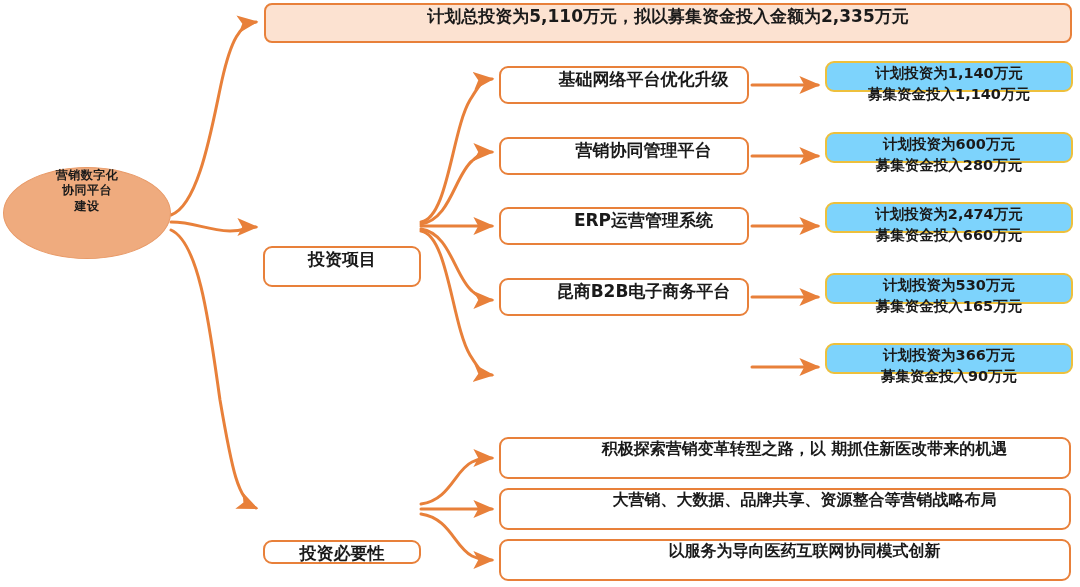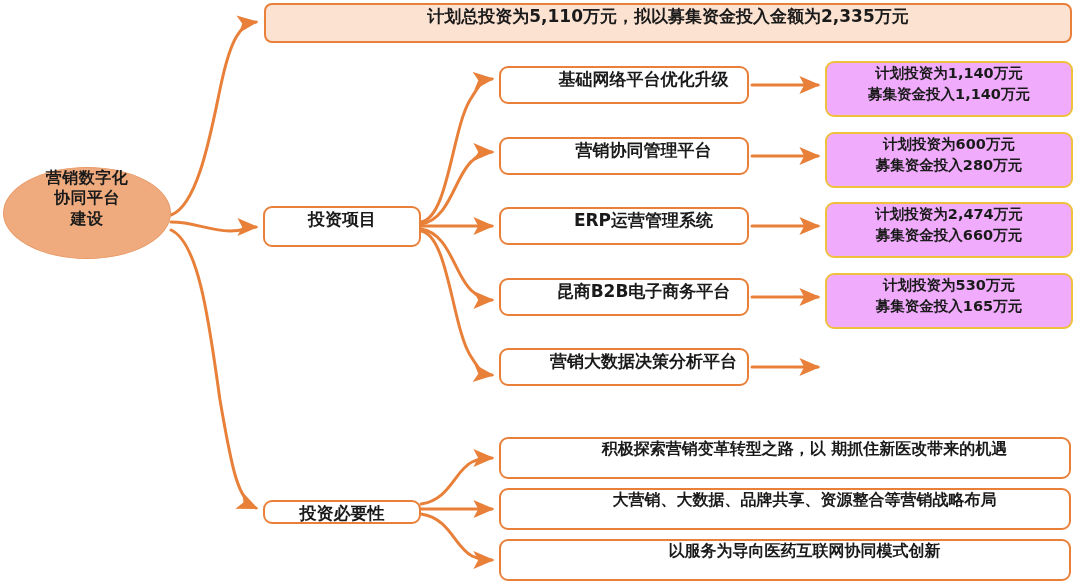--- a/index.html
+++ b/index.html
@@ -13,59 +13,59 @@
   #edges{position:absolute;left:0;top:0;width:1080px;height:587px;pointer-events:none;}
 
   .node{position:absolute;box-sizing:border-box;display:flex;align-items:flex-start;justify-content:center;text-align:center;color:#1a1a1a;}
 
   
   .root{
     left:3px;top:167px;width:168px;height:92px;
     border-radius:50%;
     background:#efab7e;
     border:1px solid #e89a68;
-    font-size:16px;font-weight:bold;line-height:1.28;
+    font-size:12px;font-weight:bold;line-height:1.28;
     letter-spacing:.5px;
   }
   .root .lines{display:block;}
 
   
   .banner{
     left:264px;top:3px;width:808px;height:40px;
     background:#fce2d1;
     border:2px solid #e8803a;
     border-radius:8px;
     font-size:17px;font-weight:bold;
   }
 
   
   .l1{
     background:#ffffff;
     border:2px solid #e8803a;
     border-radius:9px;
-    font-size:17px;font-weight:bold;
+    font-size:17px;font-weight:bold;margin-top:40px;
   }
   .l1-projects{left:263px;top:206px;width:158px;height:41px;}
   .l1-need{left:263px;top:500px;width:158px;height:24px;}
 
   
   .proj{
     background:#ffffff;
     border:2px solid #e8803a;
     border-radius:9px;
     font-size:17px;font-weight:bold;
     left:499px;width:250px;height:38px;padding-left:39px;
   }
 
   
   .amt{
-    background:#f0abfc;
+    background:#7dd3fc;
     border:2px solid #eec03c;
     border-radius:9px;
-    left:825px;width:248px;height:56px;
+    left:825px;width:248px;height:31px;
     font-size:14.5px;font-weight:bold;line-height:1.42;
   }
 
   
   .need-box{
     background:#ffffff;
     border:2px solid #e8803a;
     border-radius:9px;
     left:499px;width:572px;height:42px;
     font-size:16px;font-weight:bold;padding-left:39px;
@@ -129,23 +129,20 @@
   </div>
   <div class="node proj" style="top:137px">
     <span>营销协同管理平台</span>
   </div>
   <div class="node proj" style="top:207px">
     <span>ERP运营管理系统</span>
   </div>
   <div class="node proj" style="top:278px">
     <span>昆商B2B电子商务平台</span>
   </div>
-  <div class="node proj" style="top:348px">
-    <span>营销大数据决策分析平台</span>
-  </div>
 
   <div class="node amt" style="top:61px">
     <span>
       <span>计划投资为1,140万元</span><br>
       <span>募集资金投入1,140万元</span>
     </span>
   </div>
   <div class="node amt" style="top:132px">
     <span>
       <span>计划投资为600万元</span><br>
@@ -157,20 +154,26 @@
       <span>计划投资为2,474万元</span><br>
       <span>募集资金投入660万元</span>
     </span>
   </div>
   <div class="node amt" style="top:273px">
     <span>
       <span>计划投资为530万元</span><br>
       <span>募集资金投入165万元</span>
     </span>
   </div>
+  <div class="node amt" style="top:343px">
+    <span>
+      <span>计划投资为366万元</span><br>
+      <span>募集资金投入90万元</span>
+    </span>
+  </div>
 
   <div class="node l1 l1-need">
     <span>投资必要性</span>
   </div>
 
   <div class="node need-box" style="top:437px">
     <span>积极探索营销变革转型之路，以 期抓住新医改带来的机遇</span>
   </div>
   <div class="node need-box" style="top:539px">
     <span>以服务为导向医药互联网协同模式创新</span>

